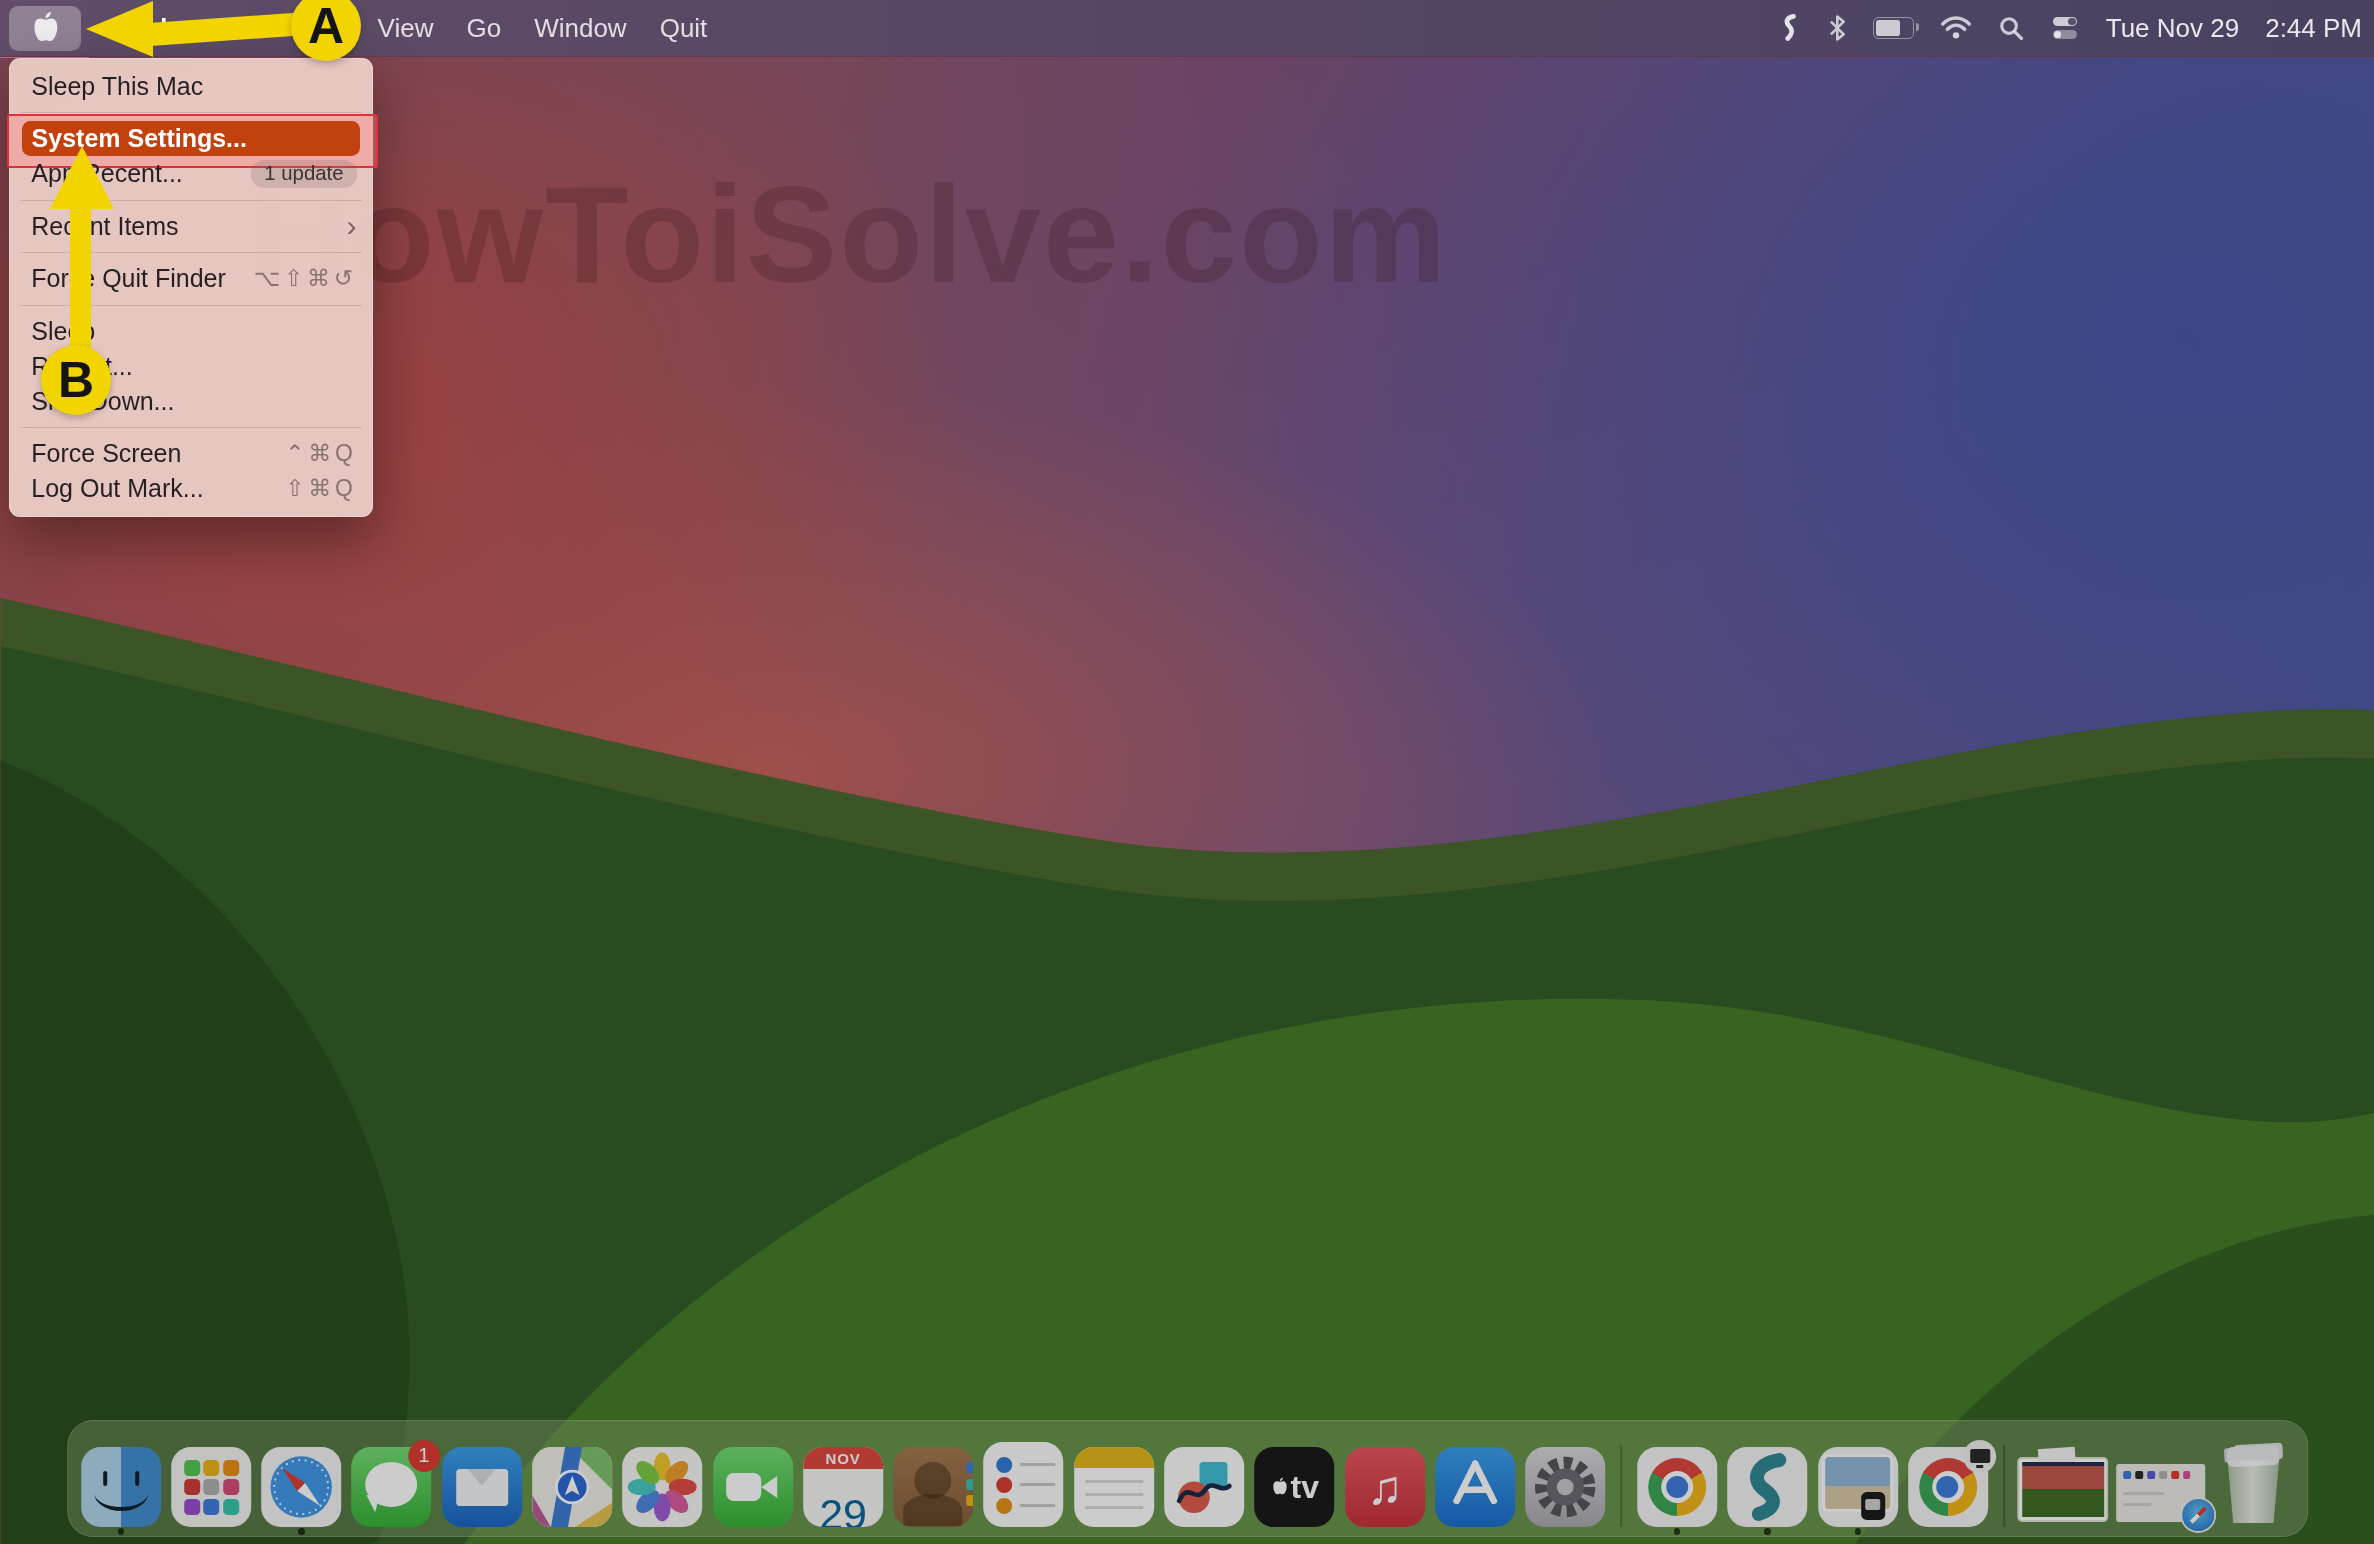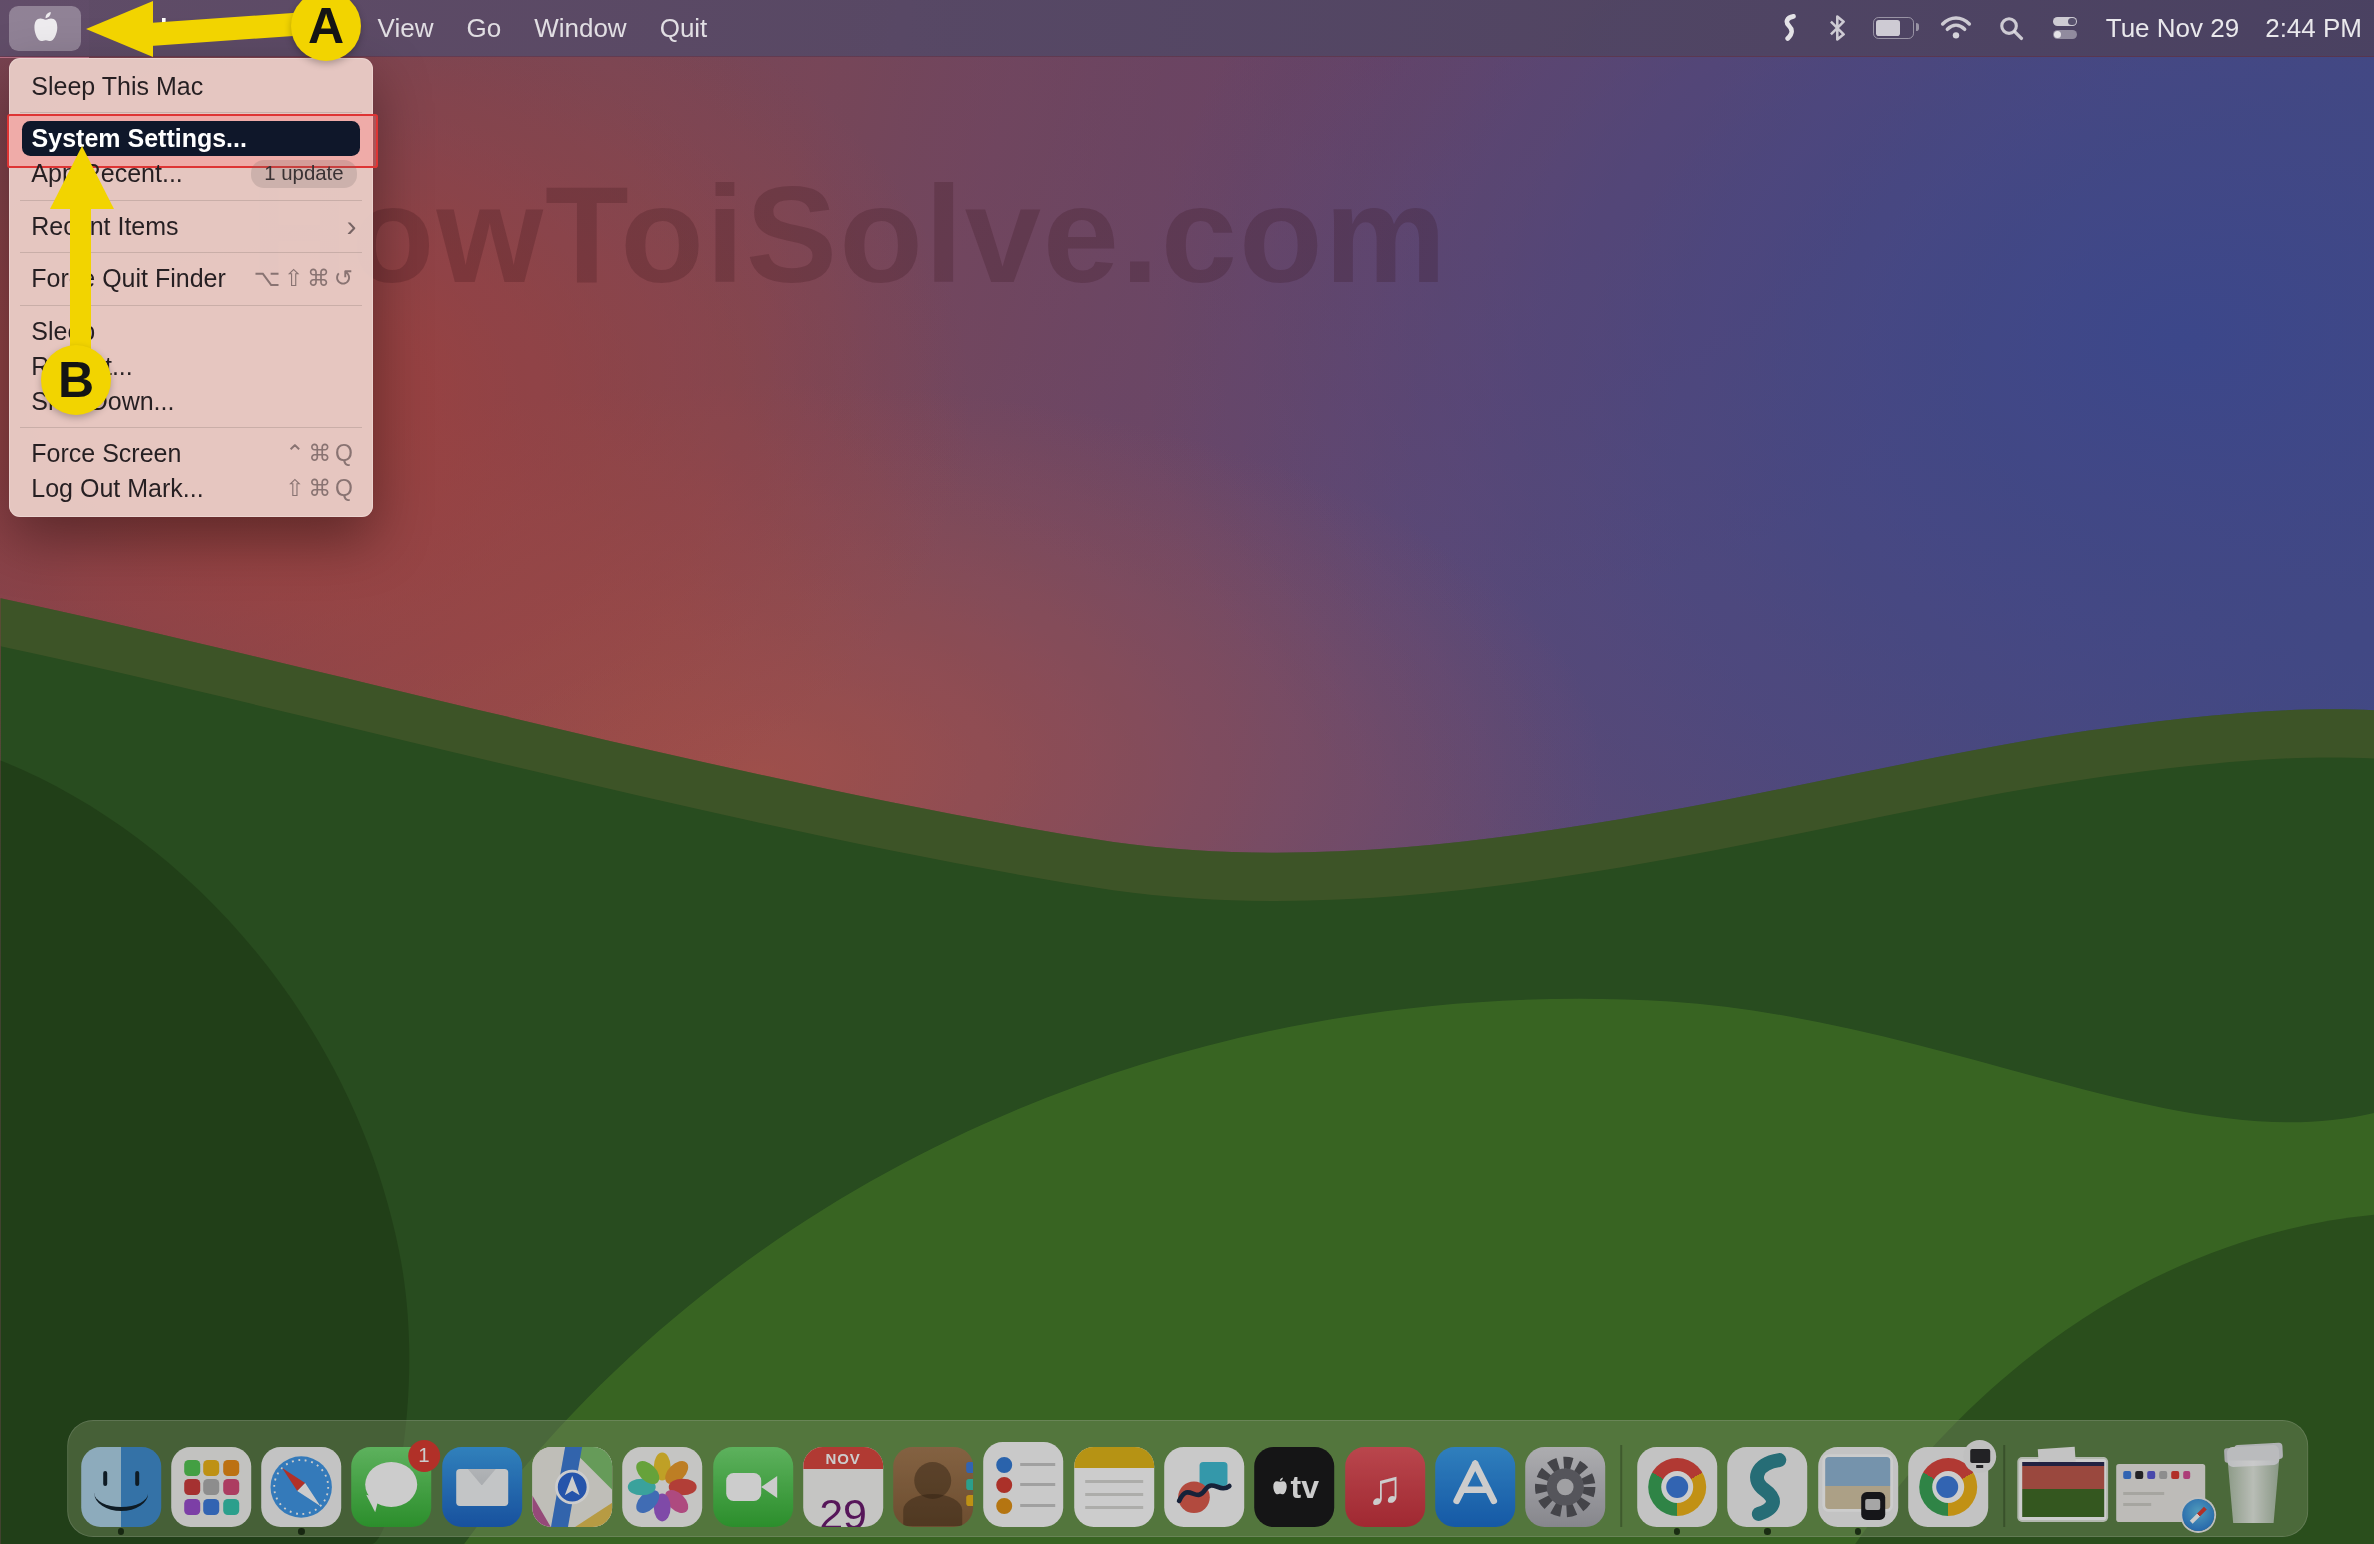--- a/index.html
+++ b/index.html
@@ -54,21 +54,21 @@
     padding:11px 0;color:#261f22;font-size:25px;}
   .mrow{position:relative;height:35px;display:flex;align-items:center;
     padding:0 16.7px 0 22px;z-index:3;}
   .mrow .ml{flex:1 1 auto;white-space:nowrap;}
   .mrow .ms{color:rgba(60,48,50,.55);font-size:23px;letter-spacing:3.7px;}
   .mrow .chev{color:rgba(60,48,50,.65);font-size:30px;line-height:1;}
   .mrow .pillbadge{background:rgba(120,105,100,.22);color:#3a3234;border-radius:13px;
     font-size:20.4px;padding:2.8px 13px;}
   .msep{height:0.9px;background:rgba(0,0,0,.12);margin:8.3px 11px;}
   .mrow.sel{margin:0 13px;padding:0 9.3px 0 9.3px;border-radius:8.3px;
-    background:#0f172a;color:#fff;font-weight:700;}
+    background:#c2410c;color:#fff;font-weight:700;}
   .ssbox{position:absolute;left:-1.9px;top:56px;width:367px;height:50px;
     background:rgba(255,130,130,.40);border:2.8px solid #de3434;border-radius:2.8px;z-index:2;}
   
   .ann{position:absolute;z-index:40;pointer-events:none;}
   .circle{position:absolute;width:70px;height:70px;border-radius:50%;background:#f2d400;
     display:flex;align-items:center;justify-content:center;font-size:50px;font-weight:800;
     color:#141414;box-shadow:0 2.8px 7.4px rgba(0,0,0,.25);}
   .cA{left:291px;top:-9.3px;}
   .cB{left:41px;top:345px;}
   .arrA-tail{position:absolute;left:139px;top:16.7px;width:193px;height:23px;background:#f2d400;
@@ -114,21 +114,21 @@
     clip-path:polygon(0 0,100% 0,50% 100%);}
   .maps{background:#eef0e4;}
   .facetime{background:linear-gradient(#6ee06e,#2fb52f);}
   .cam{position:absolute;left:13px;top:26px;width:35px;height:28px;border-radius:7.4px;background:#fff;}
   .cam::after{content:"";position:absolute;right:-16.7px;top:2.8px;width:0;height:0;
     border-top:11px solid transparent;border-bottom:11px solid transparent;border-right:16.7px solid #fff;}
   .cal{background:#f6f6f4;}
   .cal-top{position:absolute;left:0;top:0;right:0;height:22px;background:#e8463c;color:#fff;
     font-size:15px;font-weight:700;display:flex;align-items:center;justify-content:center;letter-spacing:0.9px;}
   .cal-day{position:absolute;left:0;top:22px;right:0;bottom:0;display:flex;align-items:center;
-    justify-content:center;font-size:43px;font-weight:300;color:#701a75;margin-top:32px;}
+    justify-content:center;font-size:43px;font-weight:300;color:#0369a1;margin-top:32px;}
   .contacts{background:linear-gradient(#a87a4e,#8a6038);}
   .sil{position:absolute;left:21.3px;top:15px;width:37px;height:37px;border-radius:50%;background:rgba(60,40,20,.45);}
   .sil::after{content:"";position:absolute;left:-11px;top:32px;width:59px;height:32px;border-radius:50% 50% 0 0;
     background:rgba(60,40,20,.45);}
   .tab{position:absolute;right:0;width:7.4px;height:11px;border-radius:2.8px 0 0 2.8px;}
   .reminders{background:#fbfbfb;padding-top:5.6px;}
   .rrow{position:absolute;left:13px;display:flex;align-items:center;gap:7.4px;}
   .rrow .dot{width:12px;height:12px;border-radius:50%;border:2.8px solid;}
   .rrow .line{width:35px;height:2.8px;background:#c8c8c8;}
   .notes-top{position:absolute;left:0;top:0;right:0;height:20.4px;background:#e8b80c;}

